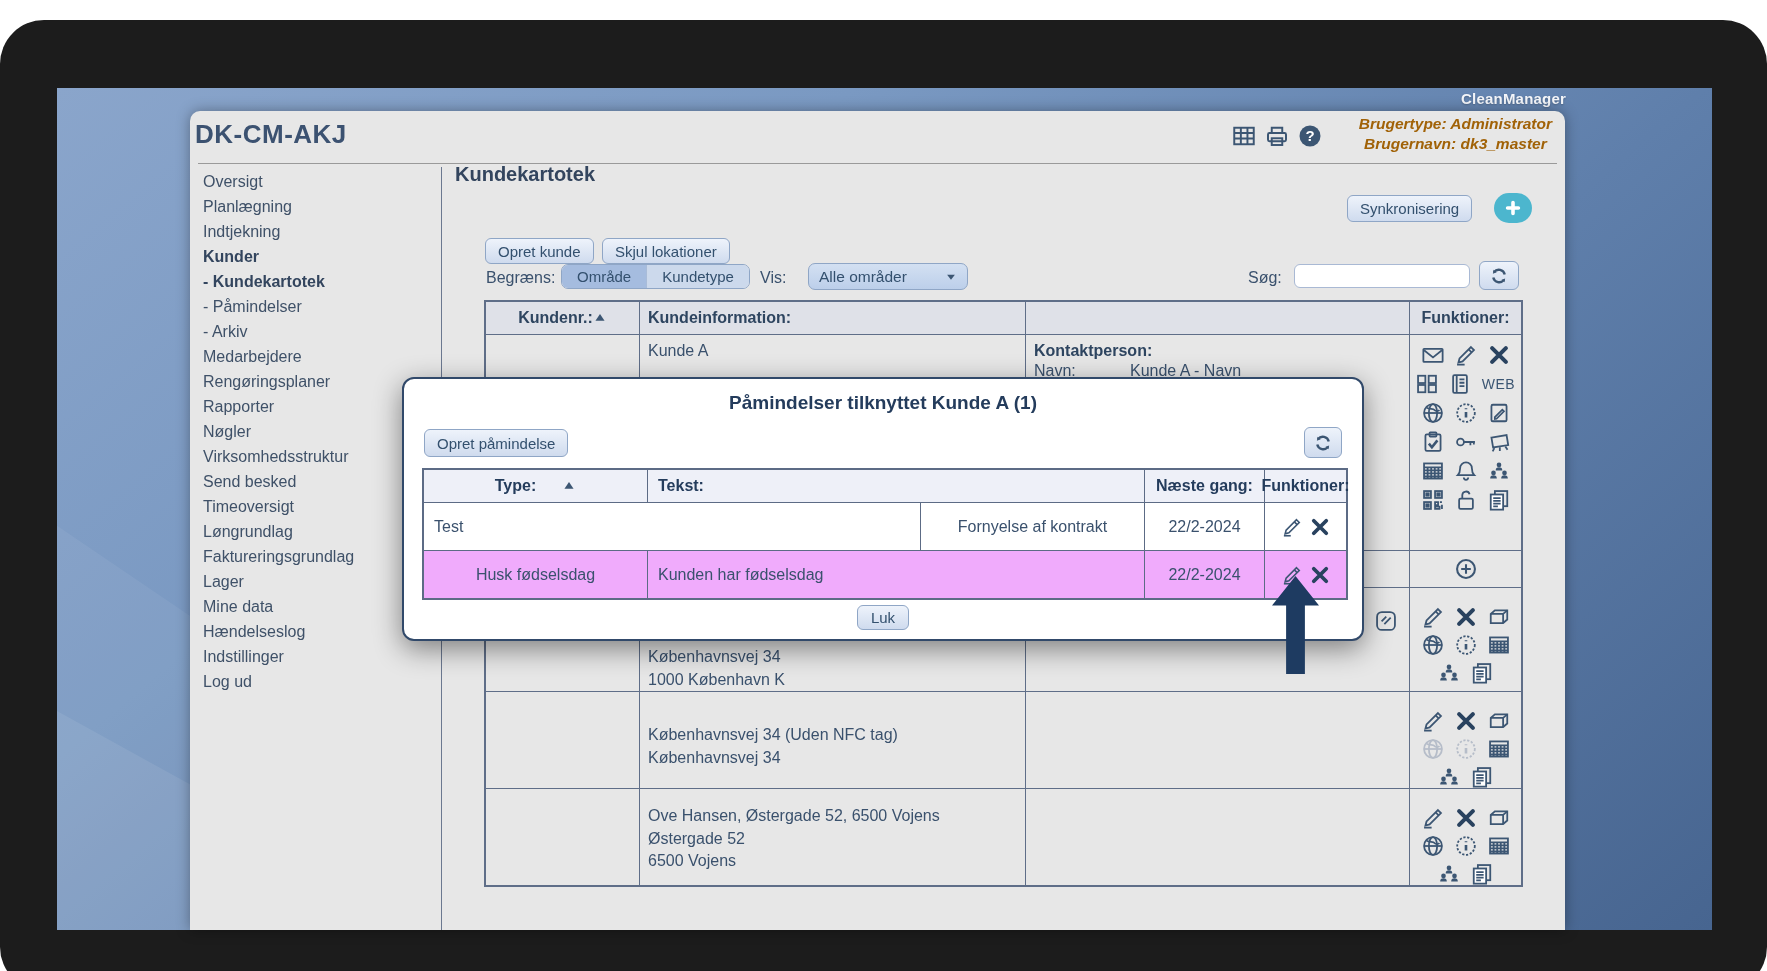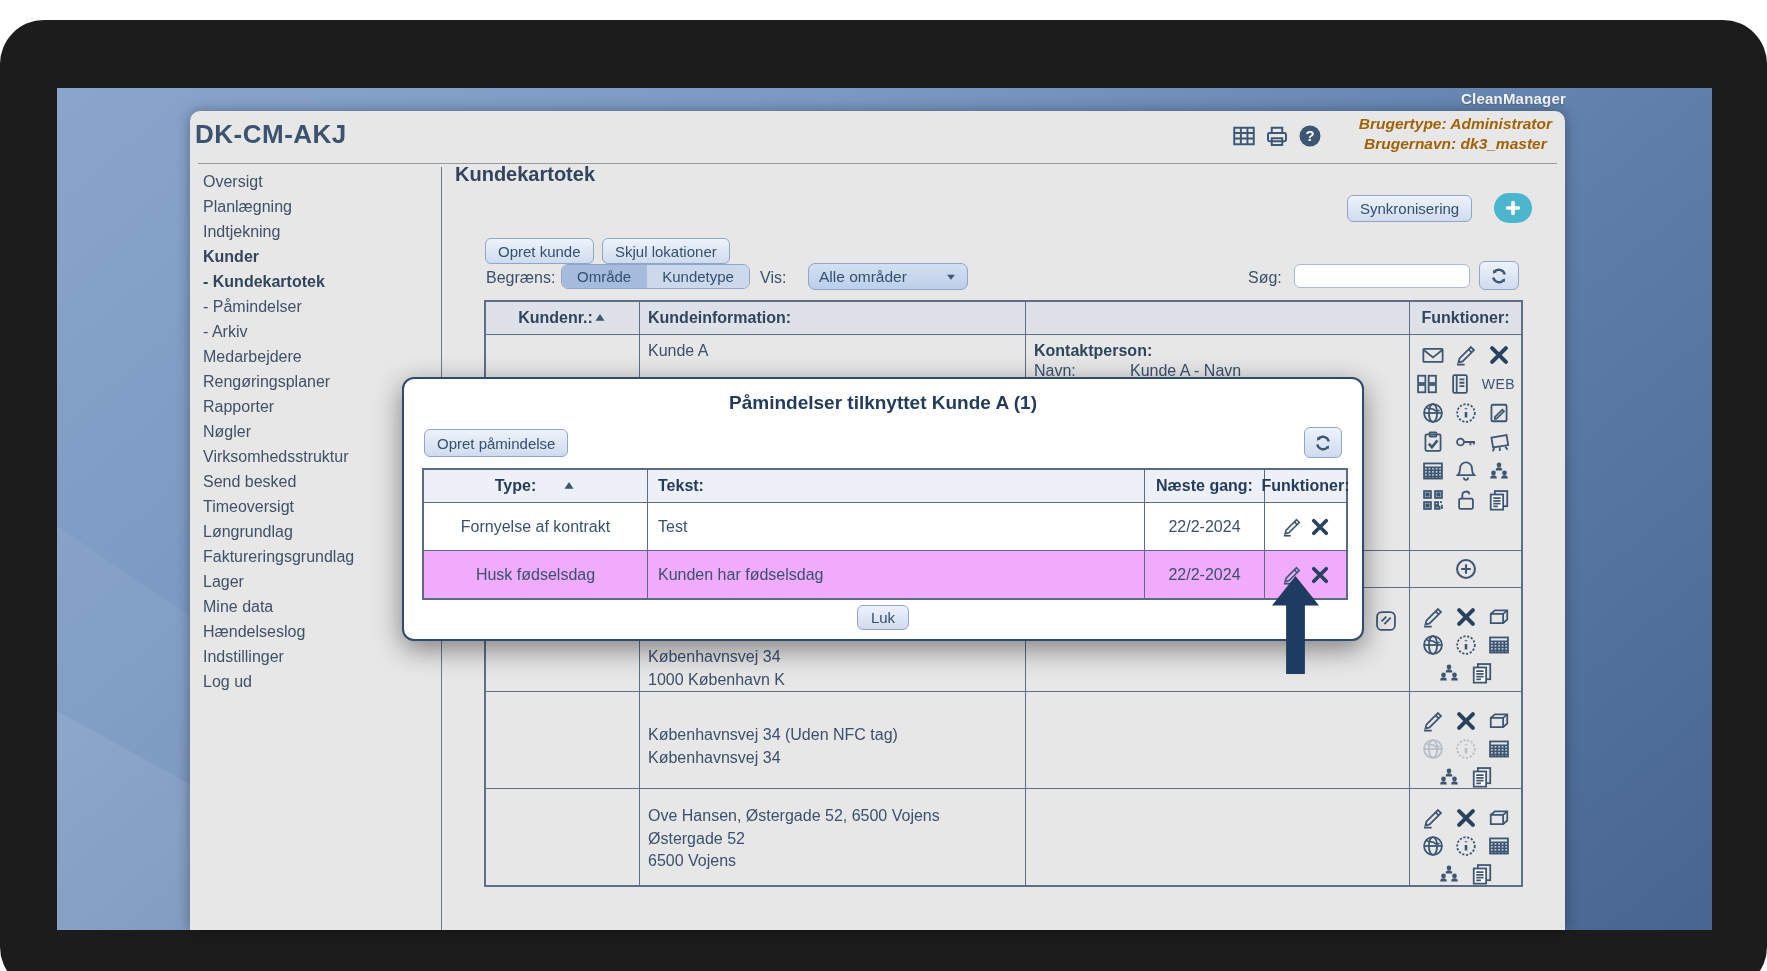--- a/index.html
+++ b/index.html
@@ -664,22 +664,22 @@
         </div>
         <div class="mc mc3">
           <span>Næste gang:</span>
         </div>
         <div class="mc mc4">
           <span>Funktioner:</span>
         </div>
       </div>
       <div id="modal-rows">
           <div class="mrow mdata">
+            <div class="mc mc2">Test</div>
             <div class="mc mc1">Fornyelse af kontrakt</div>
-            <div class="mc mc2">Test</div>
             <div class="mc mc3">22/2-2024</div>
             <div class="mc mc4">
               <span class="ic i20 clickable">
                 <svg viewBox="0 0 16 16" fill="none" stroke="currentColor" stroke-width="1.3">
                   <path d="M11.6 2.2l2.2 2.2-8.3 8.3-3 .8.8-3z"></path>
                   <path d="M9.9 3.9l2.2 2.2"></path>
                   <path d="M1.5 15h5.5"></path>
                 </svg>
               </span>
               <span class="ic i20 clickable xic">

